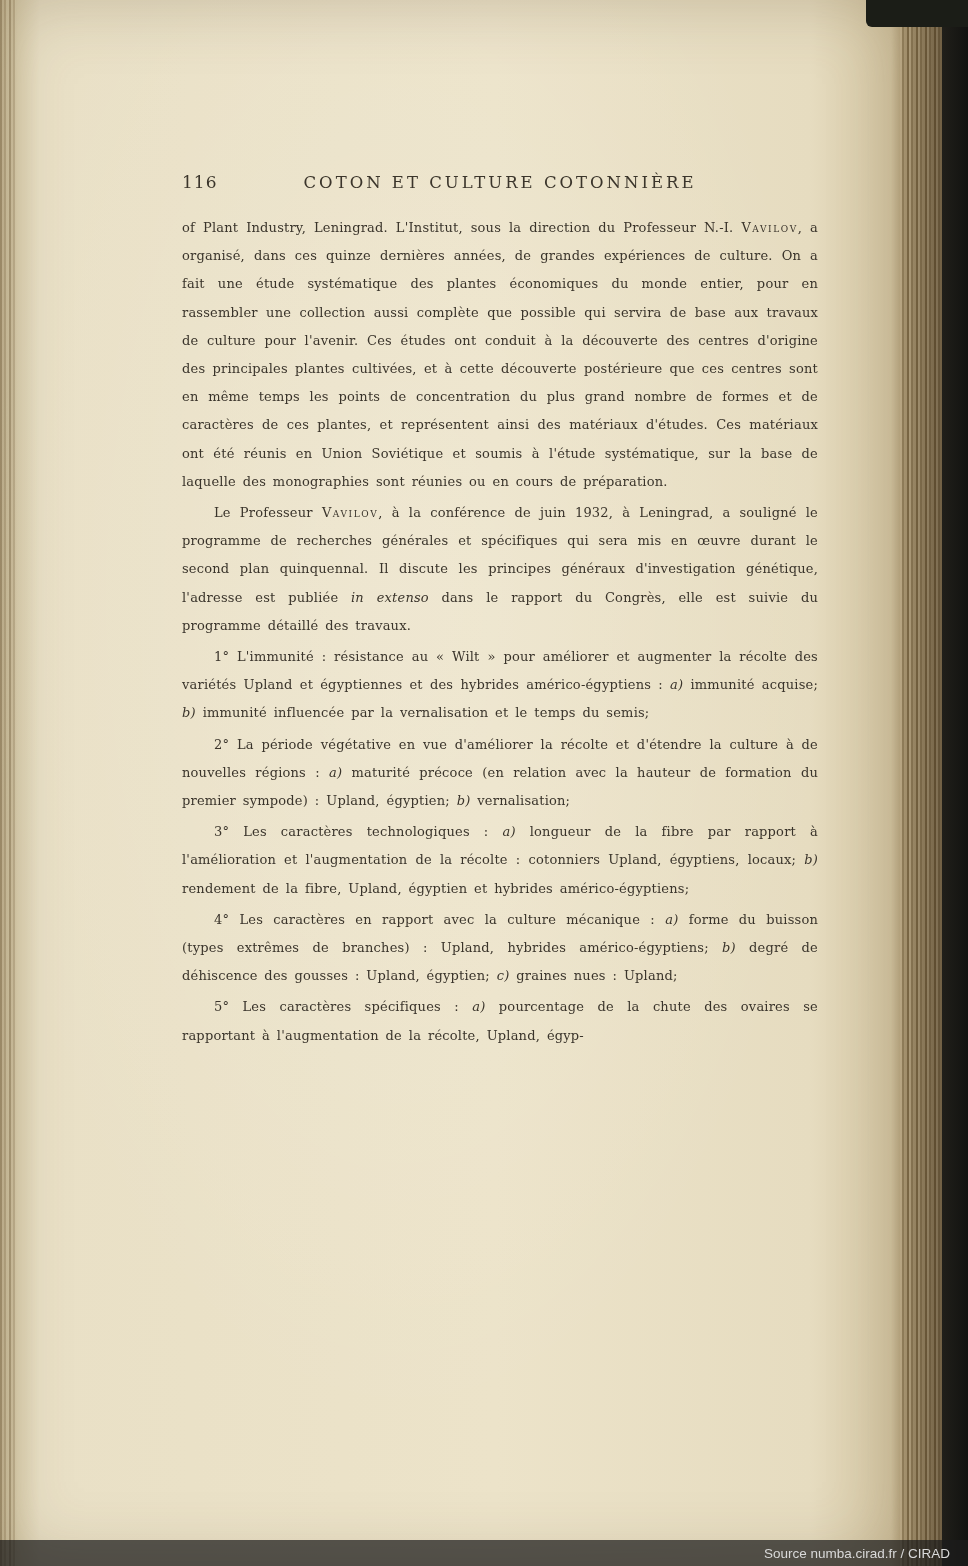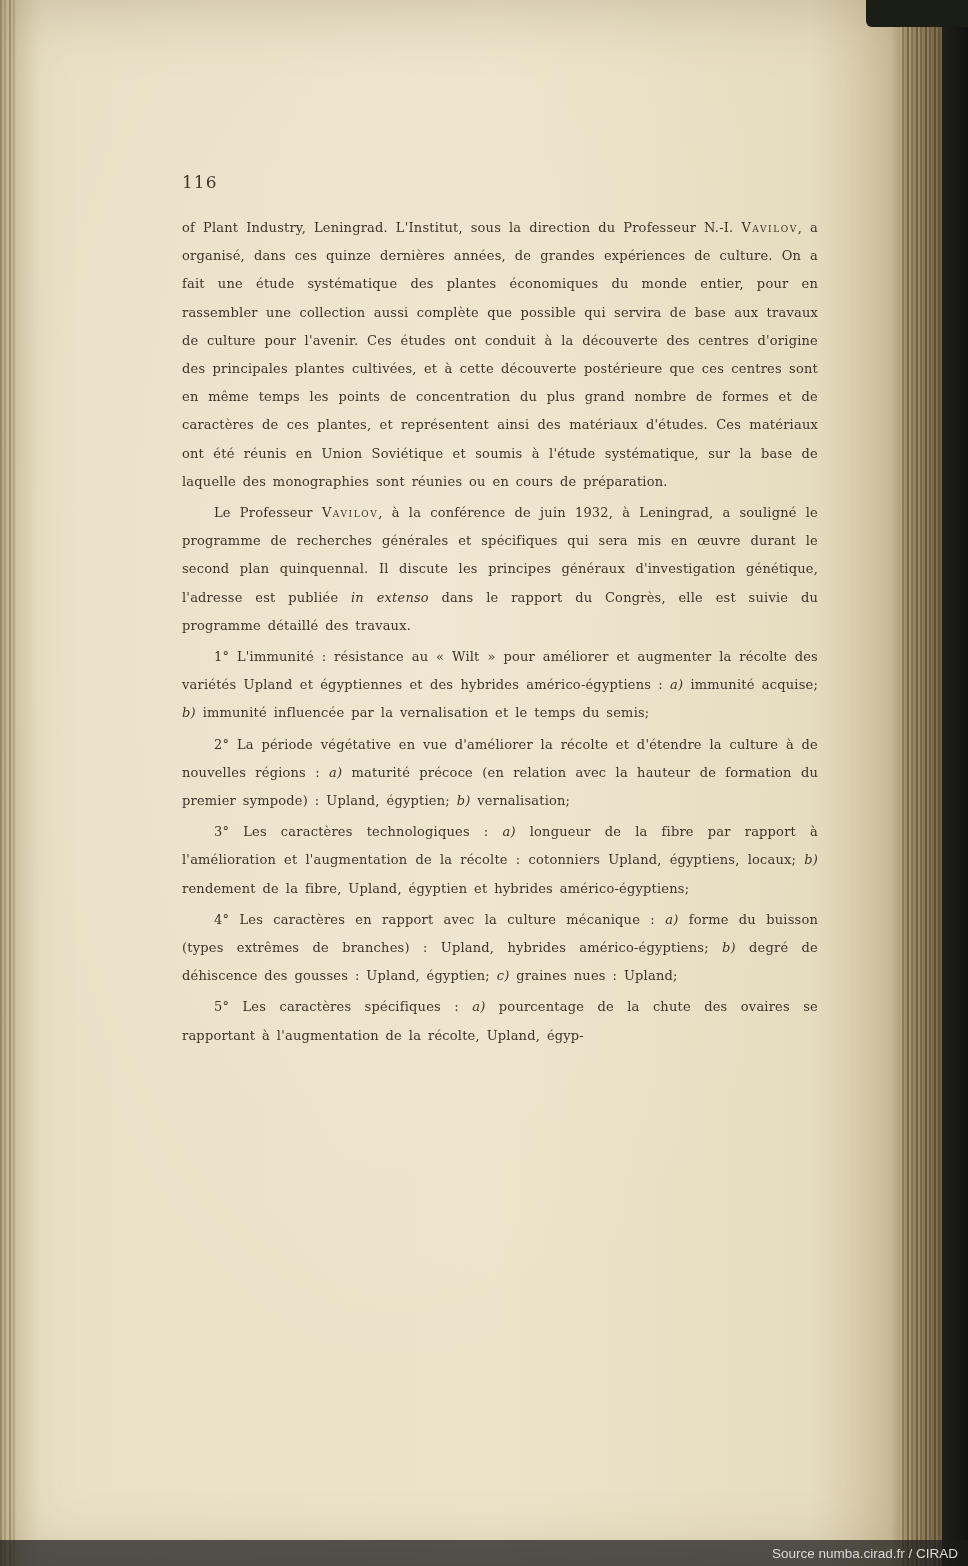--- a/index.html
+++ b/index.html
@@ -106,38 +106,39 @@
   
   .source-bar {
     position: absolute;
     left: 0; bottom: 0;
     width: 100%; height: 26px;
     background: rgba(28,28,28,0.72);
     display: flex;
     align-items: center;
     justify-content: flex-end;
     box-sizing: border-box;
-    padding-right: 10px;
+    padding-right: 18px;
   }
   .source-bar span {
     color: #d9d9d9;
     font-family: "Liberation Sans", sans-serif;
     font-size: 13.5px;
   }
 </style>
 </head>
 <body>
 
 <div class="scan">
 
   <div class="page">
     <div class="gutter"></div>
 
     <div class="header-row">
       <span class="page-number">116</span>
+      <span class="running-header">COTON ET CULTURE COTONNIÈRE</span>
     </div>
 
     <div class="text-block">
 
       <p><span>of Plant Industry, Leningrad. L'Institut, sous la direction du Professeur N.-I. </span><span class="sc">Vavilov</span><span>, a organisé, dans ces quinze dernières années, de grandes expériences de culture. On a fait une étude systématique des plantes économiques du monde entier, pour en rassembler une collection aussi complète que possible qui servira de base aux travaux de culture pour l'avenir. Ces études ont conduit à la découverte des centres d'origine des principales plantes cultivées, et à cette découverte postérieure que ces centres sont en même temps les points de concentration du plus grand nombre de formes et de caractères de ces plantes, et représentent ainsi des matériaux d'études. Ces matériaux ont été réunis en Union Soviétique et soumis à l'étude systématique, sur la base de laquelle des monographies sont réunies ou en cours de préparation.</span></p>
 
       <p class="indent"><span>Le Professeur </span><span class="sc">Vavilov</span><span>, à la conférence de juin 1932, à Leningrad, a souligné le programme de recherches générales et spécifiques qui sera mis en œuvre durant le second plan quinquennal. Il discute les principes généraux d'investigation génétique, l'adresse est publiée </span><span class="it">in extenso</span><span> dans le rapport du Congrès, elle est suivie du programme détaillé des travaux.</span></p>
 
 
       <p class="indent"><span>1° L'immunité : résistance au « Wilt » pour améliorer et augmenter la récolte des variétés Upland et égyptiennes et des hybrides américo-égyptiens : </span><span class="it">a)</span><span> immunité acquise; </span><span class="it">b)</span><span> immunité influencée par la vernalisation et le temps du semis;</span></p>

